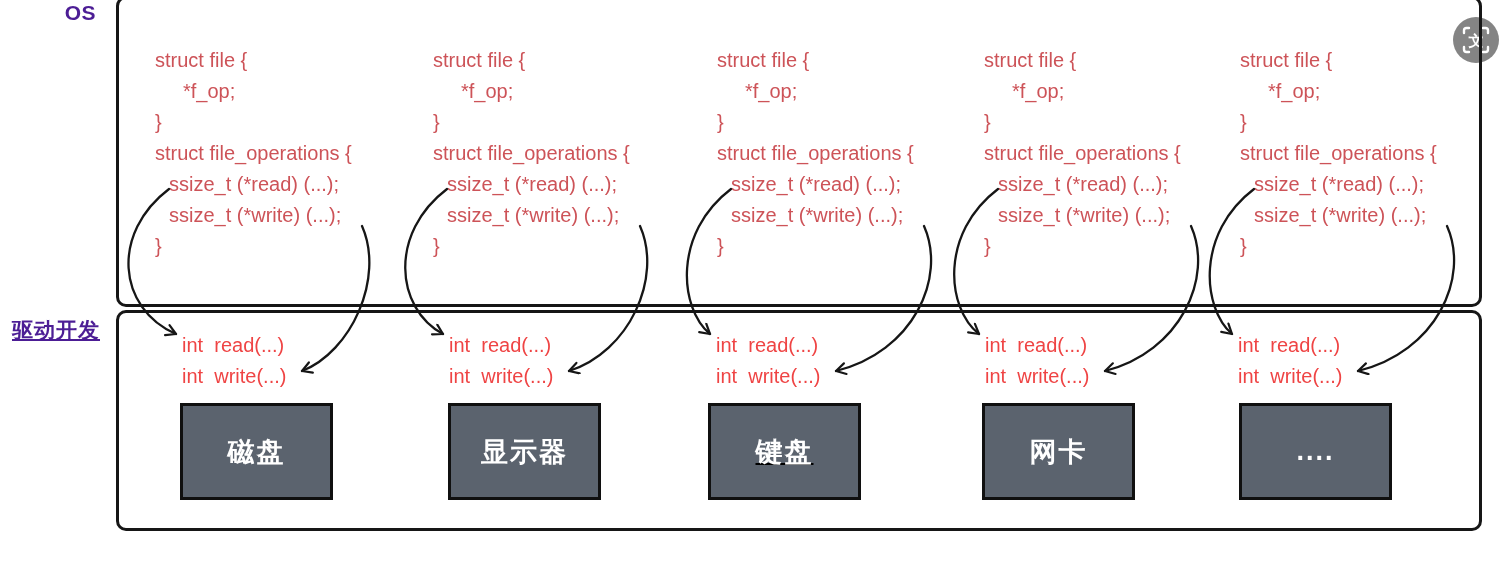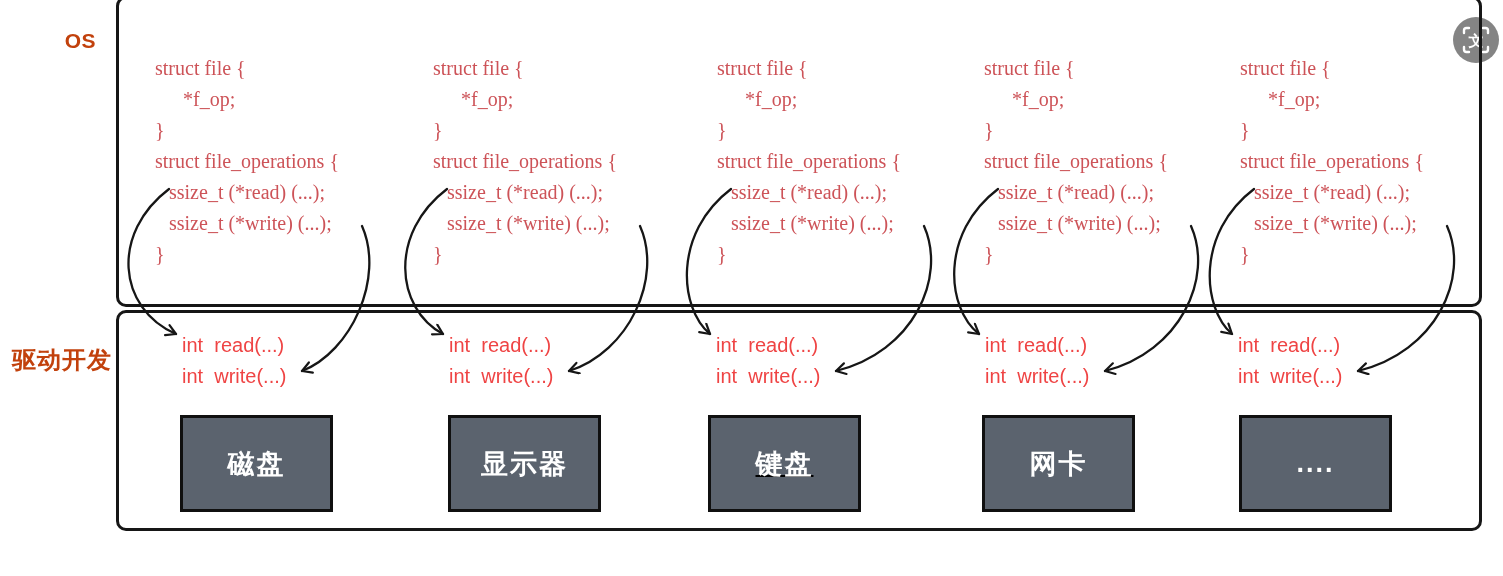--- a/index.html
+++ b/index.html
@@ -24,36 +24,34 @@
     background: transparent;
     box-sizing: border-box;
     z-index: 2;
   }
   #os-box   { left: 116px; top: -4px;  width: 1366px; height: 311px; }
   #drv-box  { left: 116px; top: 310px; width: 1366px; height: 221px; }
 
   
   .side-label {
     position: absolute;
-    color: #c2410c;
+    color: #4c1d95;
     font-weight: 800;
     z-index: 4;
     white-space: nowrap;
-    margin-top: 28px;
   }
   #os-label  { left: 20px; top: 1px;  width: 76px; text-align: right; font-size: 21px; letter-spacing: .5px; }
-  #drv-label { left: 12px; top: 316px; font-size: 24px; letter-spacing: 1px; }
+  #drv-label { left: 12px; top: 316px; font-size: 21px; letter-spacing: 1px; text-decoration: underline; }
 
   
   .code-block {
     position: absolute;
-    top: 53px;
+    top: 45px;
     z-index: 3;
     white-space: pre;
-    font-family: Liberation Serif, serif;
   }
   .code-line {
     font-size: 20px;
     line-height: 31px;
     height: 31px;
     color: var(--code-color, #cd5358);
   }
 
   
   .func-block {
@@ -75,21 +73,20 @@
     top: 403px;
     width: 153px;
     height: 97px;
     background: var(--device-color, #5b636e);
     border: 3px solid #101010;
     box-sizing: border-box;
     display: flex;
     align-items: center;
     justify-content: center;
     z-index: 4;
-    margin-top: 12px;
   }
   .device-label {
     color: #ffffff;
     font-size: 27px;
     font-weight: 700;
     letter-spacing: 2px;
     white-space: nowrap;
   }
 
   

